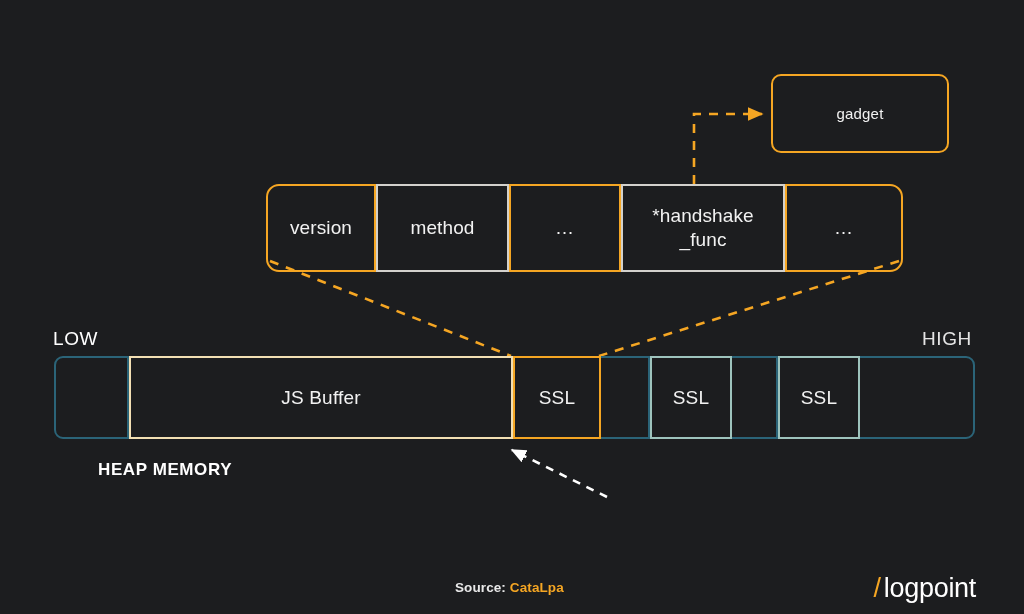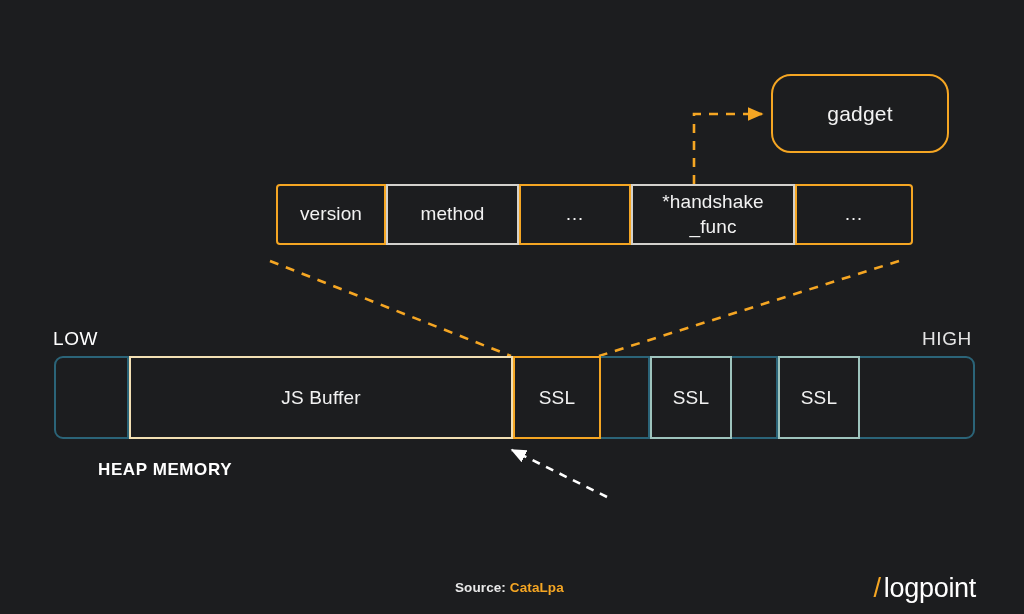--- a/index.html
+++ b/index.html
@@ -25,40 +25,39 @@
     width: 1024px; height: 614px;
     pointer-events: none;
   }
 
   
   .gadget-box {
     position: absolute;
     left: 771px; top: 74px;
     width: 178px; height: 79px;
     border: 2.5px solid #f5a623;
-    border-radius: 20px;
+    border-radius: 10px;
     box-sizing: border-box;
     display: flex;
     align-items: center;
     justify-content: center;
-    font-size: 21px;
+    font-size: 15px;
     color: #f2f2f2;
     letter-spacing: .2px;
   }
 
   
   .struct-row {
     position: absolute;
     left: 266px; top: 184px;
-    width: 637px; height: 61px;
+    width: 637px; height: 88px;
     border: 2.5px solid #f5a623;
-    border-radius: 4px;
-    box-sizing: border-box;
-    display: flex;
-    margin-left: 10px;
+    border-radius: 13px;
+    box-sizing: border-box;
+    display: flex;
   }
   .struct-cell {
     box-sizing: border-box;
     display: flex;
     align-items: center;
     justify-content: center;
     text-align: center;
     font-size: 19px;
     color: #f2f2f2;
     line-height: 1.28;

